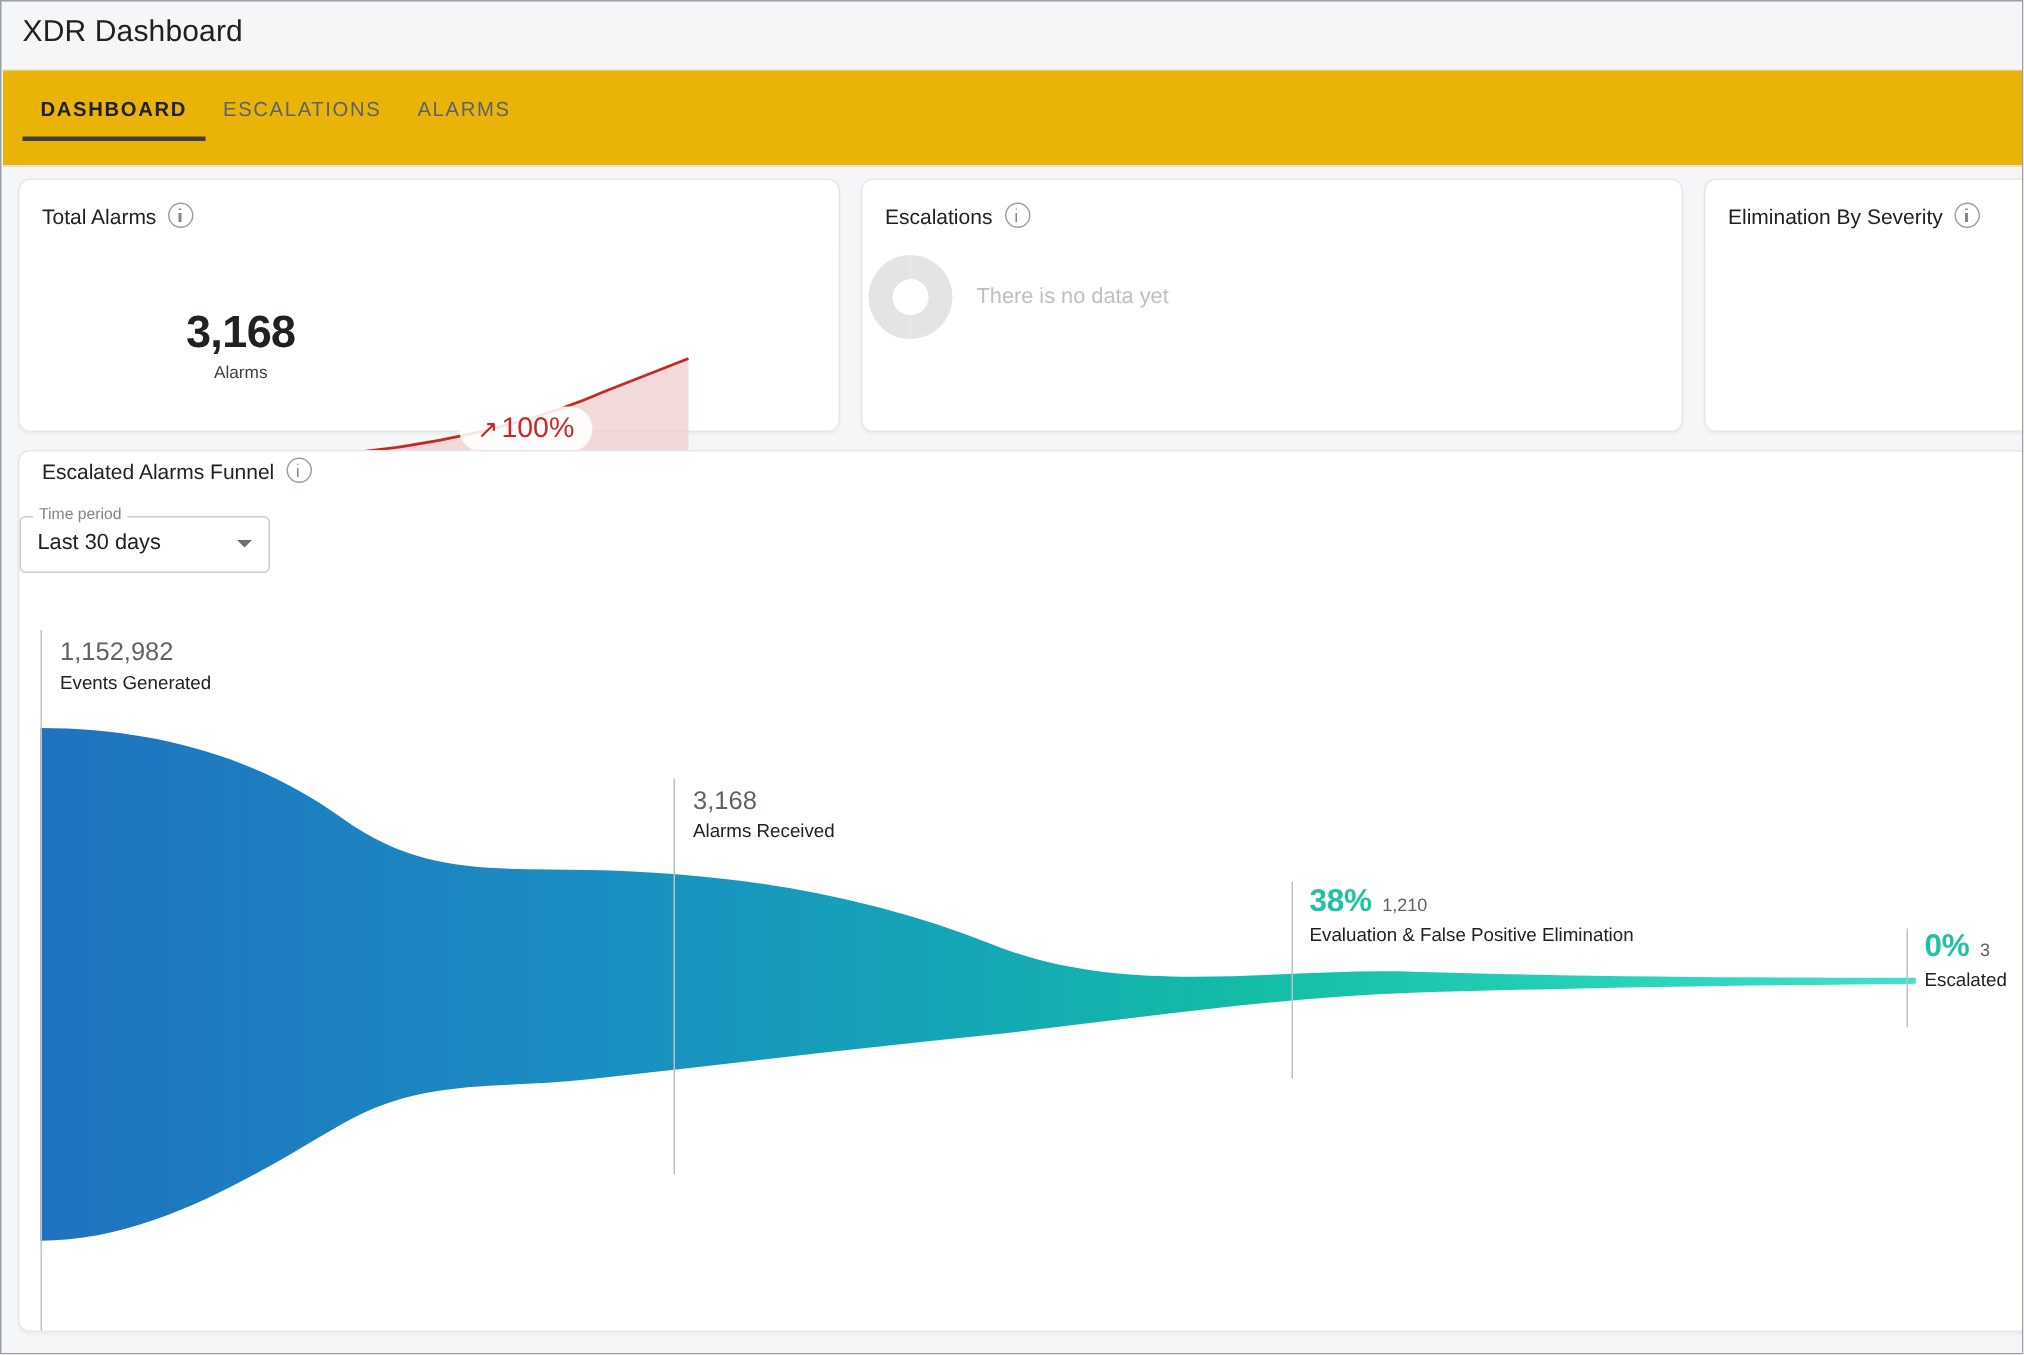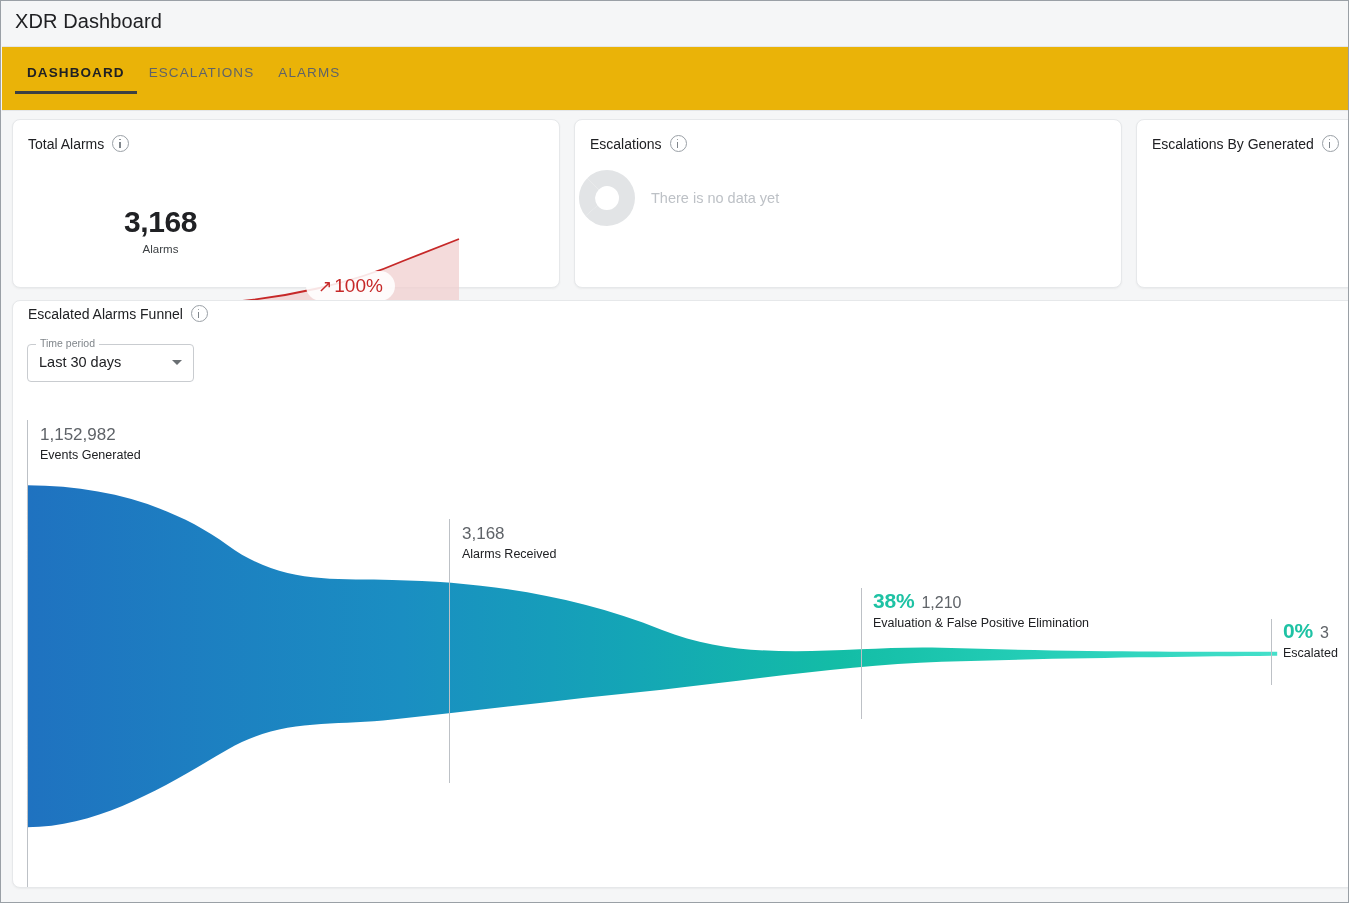--- a/index.html
+++ b/index.html
@@ -116,21 +116,21 @@
   }
   .nodata-text { font-size: 14.5px; color: #bdc1c6; }
 
   
   #card-severity { left: 1135px; top: 118px; width: 260px; height: 169px; }
 
   
   #card-funnel { left: 11px; top: 299px; width: 1398px; height: 588px; }
   .funnel-head { position: absolute; left: 15px; top: 4px; }
   .select-wrap {
-    position: absolute; left: 14px; top: 43px;
+    position: absolute; left: 0; top: 43px;
     width: 167px; height: 38px;
   }
   .select-box {
     position: absolute; inset: 0;
     border: 1px solid #c9ccd0; border-radius: 4px;
     background: #fff; cursor: pointer;
   }
   .select-legend {
     position: absolute; left: 9px; top: -7px;
     background: #fff; padding: 0 4px;
@@ -154,21 +154,21 @@
     pointer-events: none;
   }
 
   .stage-label { position: absolute; }
   .stage-line {
     position: absolute; width: 1px; background: #bdc1c6;
   }
   .stage-row { display: flex; align-items: baseline; gap: 7px; }
   .stage-num { font-size: 17px; color: #5f6368; }
   .stage-pct { font-size: 21px; color: #1ec2a4; letter-spacing: -.2px; font-weight: bold; }
-  .stage-sub-num { font-size: 16px; color: #5f6368; }
+  .stage-sub-num { font-size: 12px; color: #5f6368; }
   .stage-name { font-size: 12.5px; color: #202124; margin-top: 3px; }
 </style>
 </head>
 <body>
 
 <div id="app">
 
   <div class="topbar">
     <div class="page-title">XDR Dashboard</div>
   </div>
@@ -215,21 +215,21 @@
           <path d="M10.5 50 A28 28 0 0 1 12.2 12.2 L23.7 23.7 A12 12 0 0 0 22.5 39.5 Z"></path>
           <path d="M12.2 12.2 A28 28 0 0 1 32 4 L32 20 A12 12 0 0 0 23.7 23.7 Z"></path>
         </g>
       </svg>
       <div class="nodata-text">There is no data yet</div>
     </div>
   </div>
 
   <div class="card" id="card-severity">
     <div class="card-title">
-      <span>Escalations By Generated</span>
+      <span>Elimination By Severity</span>
       <span class="info-icon"></span>
     </div>
   </div>
 
   <div class="card" id="card-funnel">
     <div class="card-title funnel-head">
       <span>Escalated Alarms Funnel</span>
       <span class="info-icon"></span>
     </div>
 

